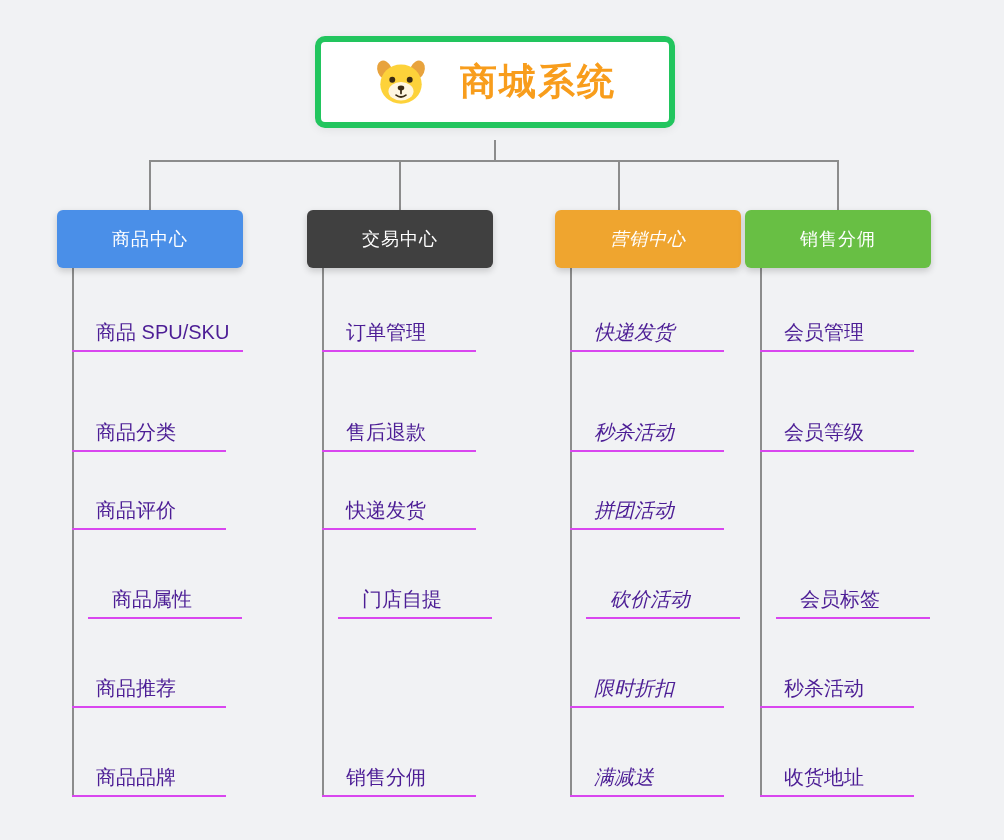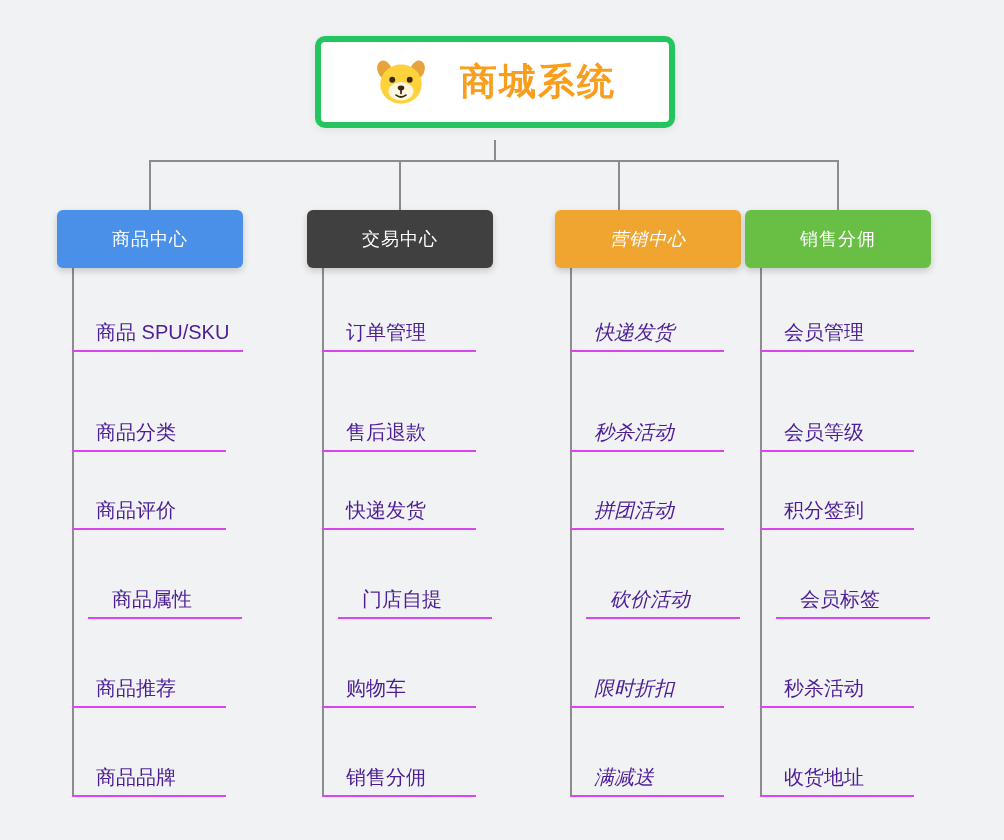--- a/index.html
+++ b/index.html
@@ -90,39 +90,37 @@
     <div class="child c6">商品品牌</div>
   </div>
 
   <div class="branch b2">
     <div class="branch-box">交易中心</div>
     <div class="trunk"></div>
     <div class="child c1">订单管理</div>
     <div class="child c2">售后退款</div>
     <div class="child c3">快递发货</div>
     <div class="child c4">门店自提</div>
-    <div class="child c5">购物车</div>
     <div class="child c6">销售分佣</div>
   </div>
 
   <div class="branch b3">
     <div class="branch-box">营销中心</div>
     <div class="trunk"></div>
     <div class="child c1">快递发货</div>
     <div class="child c2">秒杀活动</div>
     <div class="child c3">拼团活动</div>
     <div class="child c4">砍价活动</div>
     <div class="child c5">限时折扣</div>
     <div class="child c6">满减送</div>
   </div>
 
   <div class="branch b4">
     <div class="branch-box">销售分佣</div>
     <div class="trunk"></div>
     <div class="child c1">会员管理</div>
     <div class="child c2">会员等级</div>
-    <div class="child c3">积分签到</div>
     <div class="child c4">会员标签</div>
     <div class="child c5">秒杀活动</div>
     <div class="child c6">收货地址</div>
   </div>
 
 </div>
 
 </body></html>

